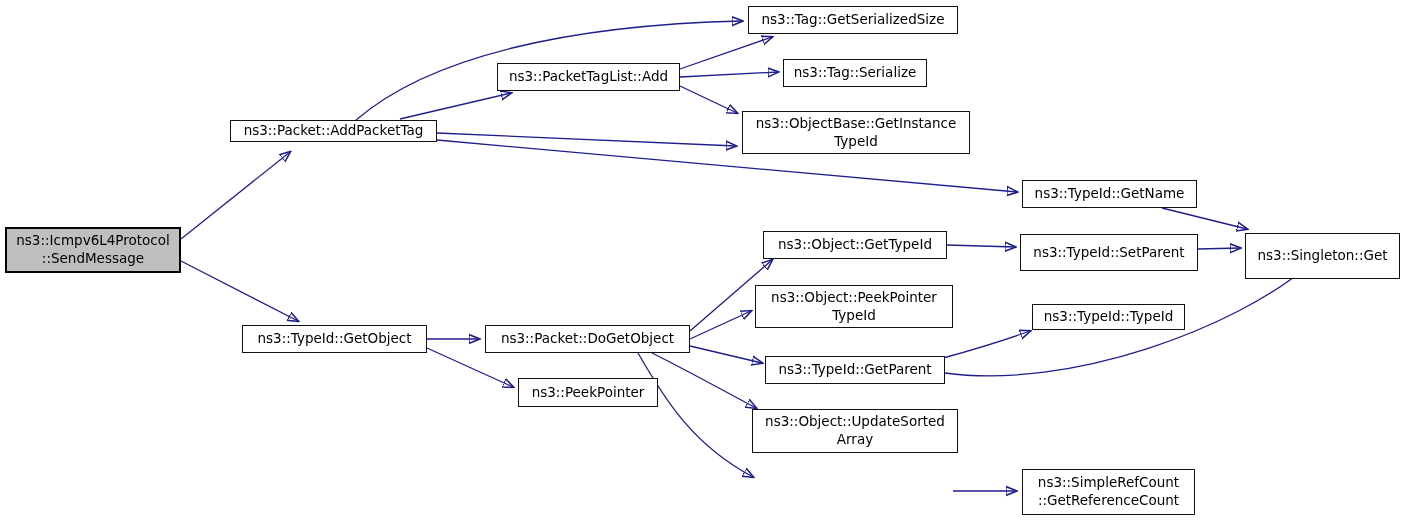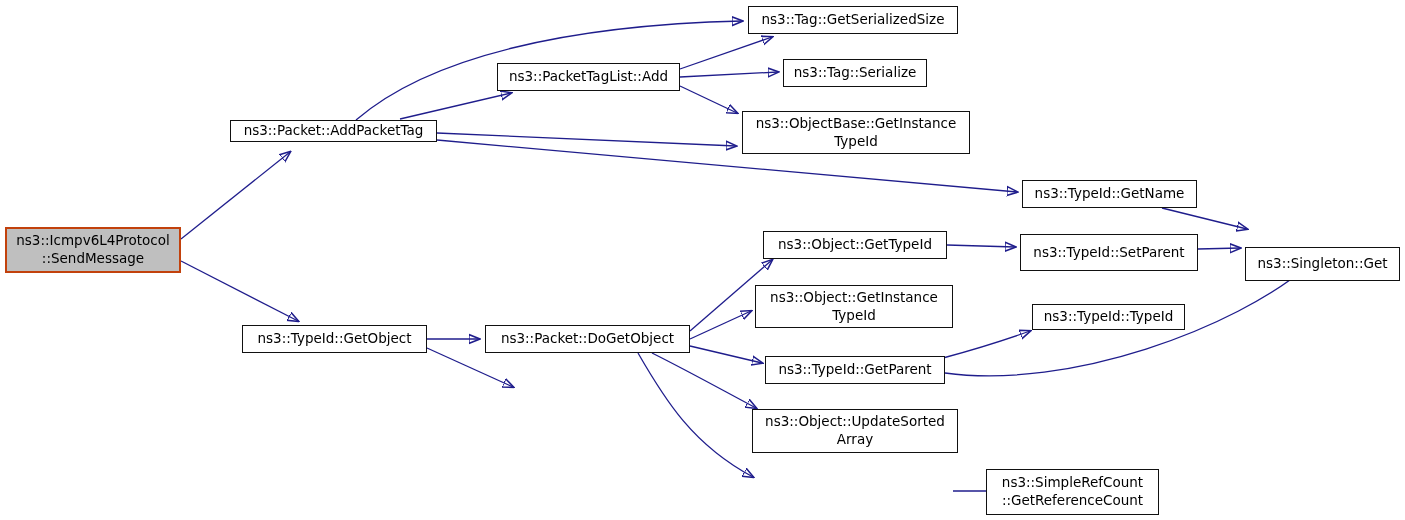--- a/index.html
+++ b/index.html
@@ -19,21 +19,21 @@
     border:1px solid #111111;
     display:flex;align-items:center;justify-content:center;
     text-align:center;
     font-size:13.5px;line-height:1.3;color:#000000;
     padding:10px 4px;
     cursor:pointer;
   }
   .node span{white-space:pre-line;}
   .node.root{
     background:#bfbfbf;
-    border:2px solid #c2410c;
+    border:2px solid #000000;
     cursor:default;
   }
 </style>
 </head>
 <body>
 
 <div class="canvas">
 
   <svg class="edges" viewBox="0 0 1405 520" xmlns="http://www.w3.org/2000/svg">
     <defs>
@@ -81,47 +81,50 @@
   <div class="node" style="left:783px;top:59px;width:144px;height:28px">
       <span>ns3::Tag::Serialize</span>
     </div>
   <div class="node" style="left:742px;top:111px;width:228px;height:43px">
       <span>ns3::ObjectBase::GetInstance
 TypeId</span>
     </div>
   <div class="node" style="left:1022px;top:180px;width:175px;height:28px">
       <span>ns3::TypeId::GetName</span>
     </div>
-  <div class="node" style="left:1245px;top:247px;width:155px;height:34px">
+  <div class="node" style="left:1245px;top:233px;width:155px;height:46px">
       <span>ns3::Singleton::Get</span>
     </div>
   <div class="node" style="left:1020px;top:234px;width:178px;height:37px">
       <span>ns3::TypeId::SetParent</span>
     </div>
   <div class="node" style="left:763px;top:231px;width:184px;height:28px">
       <span>ns3::Object::GetTypeId</span>
     </div>
   <div class="node" style="left:755px;top:285px;width:198px;height:43px">
-      <span>ns3::Object::GetInstance
+      <span>ns3::Object::PeekPointer
 TypeId</span>
     </div>
   <div class="node" style="left:1032px;top:304px;width:153px;height:26px">
       <span>ns3::TypeId::TypeId</span>
     </div>
   <div class="node" style="left:765px;top:356px;width:180px;height:28px">
       <span>ns3::TypeId::GetParent</span>
     </div>
   <div class="node" style="left:242px;top:325px;width:185px;height:28px">
       <span>ns3::TypeId::GetObject</span>
     </div>
   <div class="node" style="left:485px;top:325px;width:205px;height:28px">
       <span>ns3::Packet::DoGetObject</span>
     </div>
+  <div class="node" style="left:518px;top:378px;width:140px;height:29px">
+      <span>ns3::PeekPointer</span>
+    </div>
   <div class="node" style="left:752px;top:409px;width:206px;height:44px">
       <span>ns3::Object::UpdateSorted
 Array</span>
     </div>
-  <div class="node" style="left:986px;top:469px;width:173px;height:46px">
+  <div class="node" style="left:1022px;top:469px;width:173px;height:46px">
       <span>ns3::SimpleRefCount
 ::GetReferenceCount</span>
     </div>
 
 </div>
 
 </body></html>

